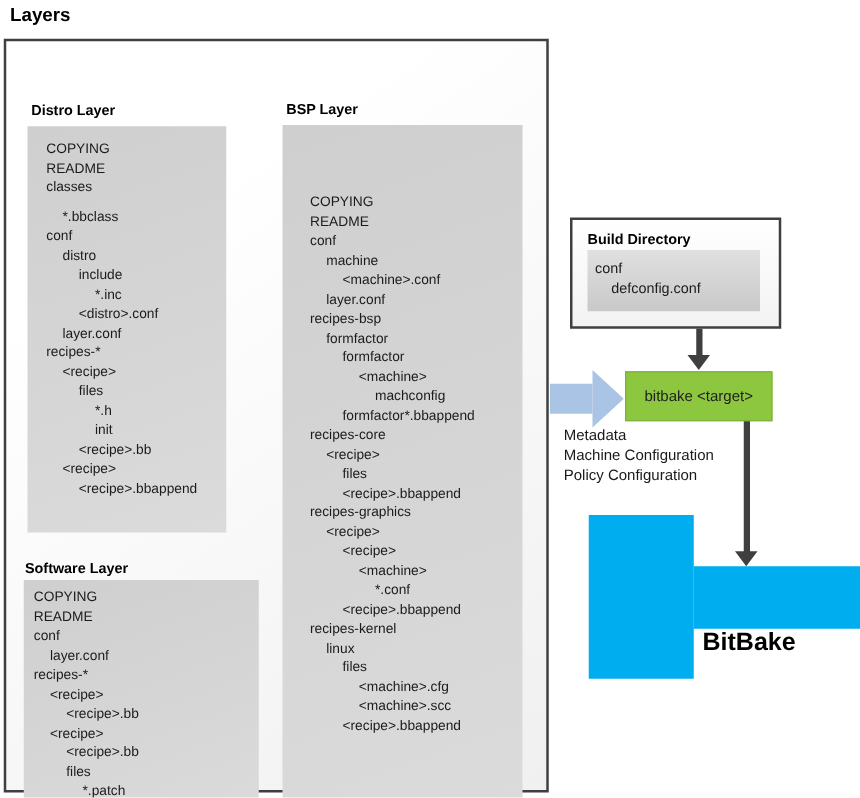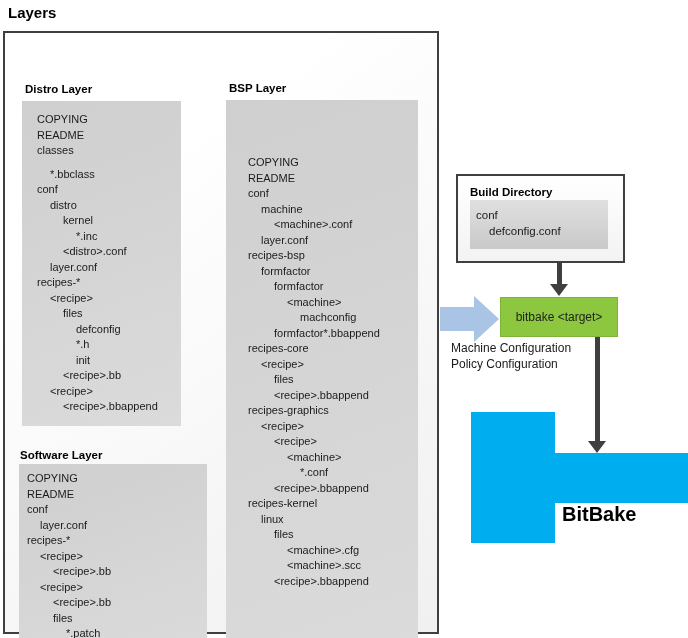--- a/index.html
+++ b/index.html
@@ -71,28 +71,27 @@
 
 <div class="abs layers-box">
   <div class="abs layer-label distro-label">Distro Layer</div>
   <div class="abs tree-box distro-box">
       <div class="tree-line" style="padding-left: 0px;">COPYING</div>
       <div class="tree-line" style="padding-left: 0px;">README</div>
       <div class="tree-line" style="padding-left: 0px;">classes</div>
       <div class="tree-line" style="padding-left: 13px; margin-top: 8px;">*.bbclass</div>
       <div class="tree-line" style="padding-left: 0px;">conf</div>
       <div class="tree-line" style="padding-left: 13px;">distro</div>
-      <div class="tree-line" style="padding-left: 26px;">kernel</div>
+      <div class="tree-line" style="padding-left: 26px;">include</div>
       <div class="tree-line" style="padding-left: 39px;">*.inc</div>
       <div class="tree-line" style="padding-left: 26px;">&lt;distro&gt;.conf</div>
       <div class="tree-line" style="padding-left: 13px;">layer.conf</div>
       <div class="tree-line" style="padding-left: 0px;">recipes-*</div>
       <div class="tree-line" style="padding-left: 13px;">&lt;recipe&gt;</div>
       <div class="tree-line" style="padding-left: 26px;">files</div>
-      <div class="tree-line" style="padding-left: 39px;">defconfig</div>
       <div class="tree-line" style="padding-left: 39px;">*.h</div>
       <div class="tree-line" style="padding-left: 39px;">init</div>
       <div class="tree-line" style="padding-left: 26px;">&lt;recipe&gt;.bb</div>
       <div class="tree-line" style="padding-left: 13px;">&lt;recipe&gt;</div>
       <div class="tree-line" style="padding-left: 26px;">&lt;recipe&gt;.bbappend</div>
     </div>
 
   <div class="abs layer-label bsp-label">BSP Layer</div>
   <div class="abs tree-box bsp-box">
       <div class="tree-line" style="padding-left: 0px;">COPYING</div>
@@ -151,20 +150,21 @@
 
 <div class="abs v-arrow-shaft arrow1-shaft"></div>
 <div class="abs v-arrow-head arrow1-head"></div>
 
 <div class="abs flow-arrow-shaft"></div>
 <div class="abs flow-arrow-head"></div>
 
 <div class="abs green-box">bitbake &lt;target&gt;</div>
 
 <div class="abs annotations">
+    <div class="tree-line">Metadata</div>
     <div class="tree-line">Machine Configuration</div>
     <div class="tree-line">Policy Configuration</div>
   </div>
 
 <div class="abs v-arrow-shaft arrow2-shaft"></div>
 <div class="abs v-arrow-head arrow2-head"></div>
 
 <div class="abs bb-vert"></div>
 <div class="abs bb-horiz"></div>
 <div class="abs bb-label">BitBake</div>

